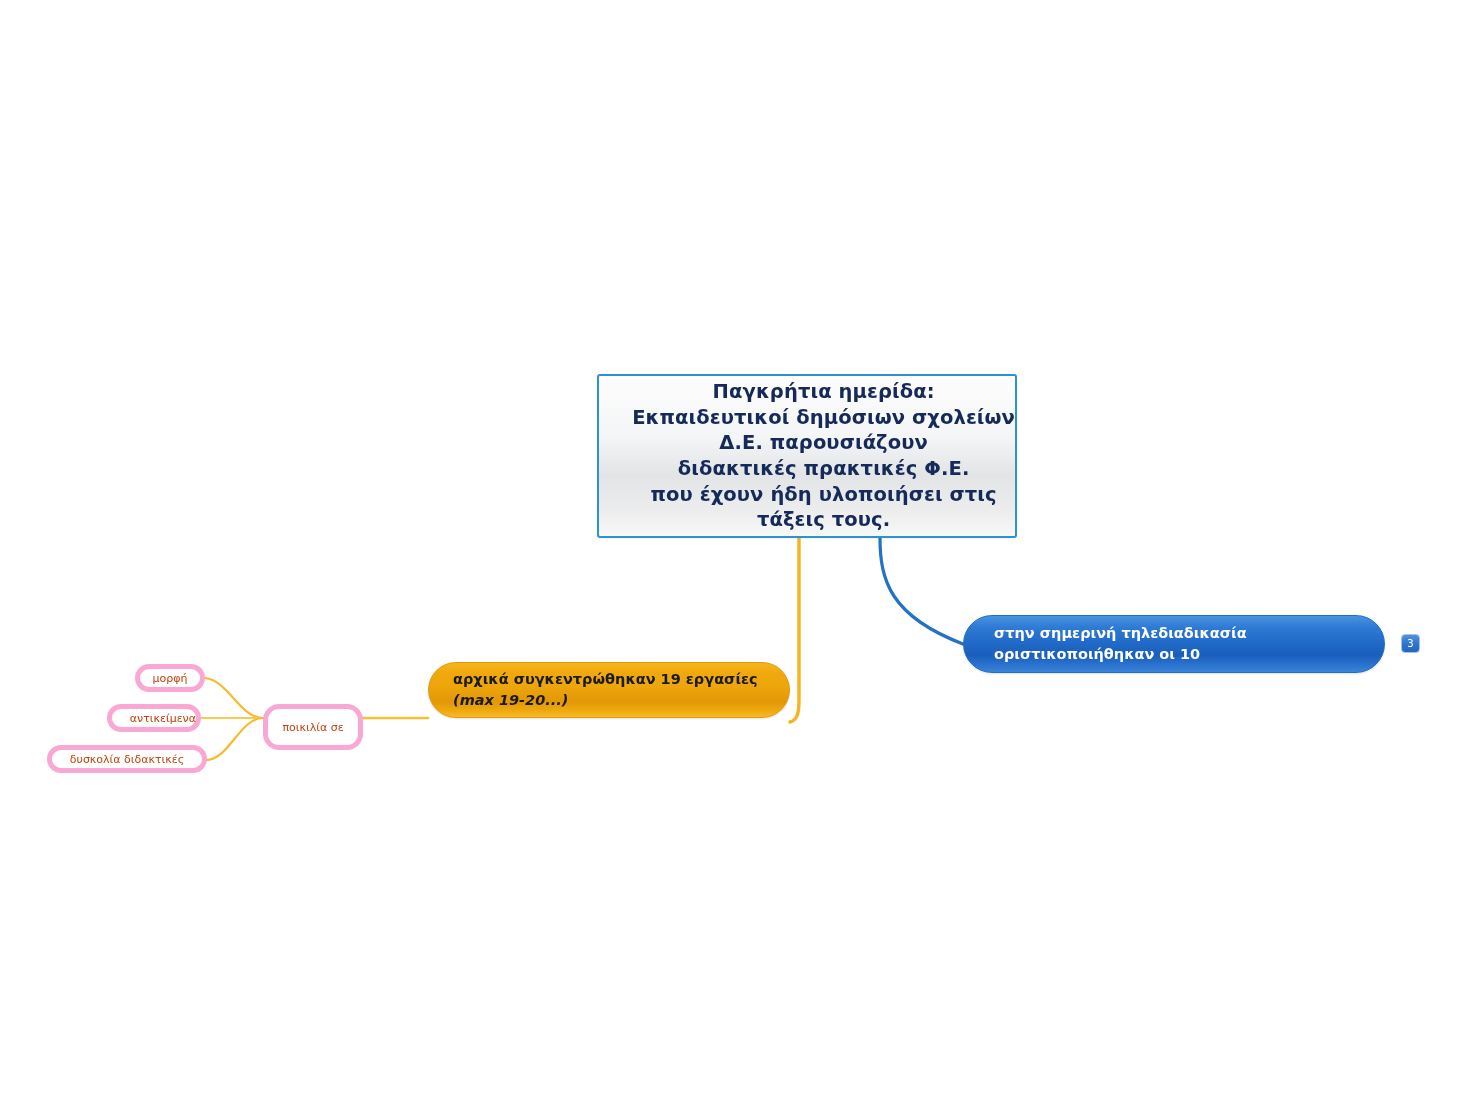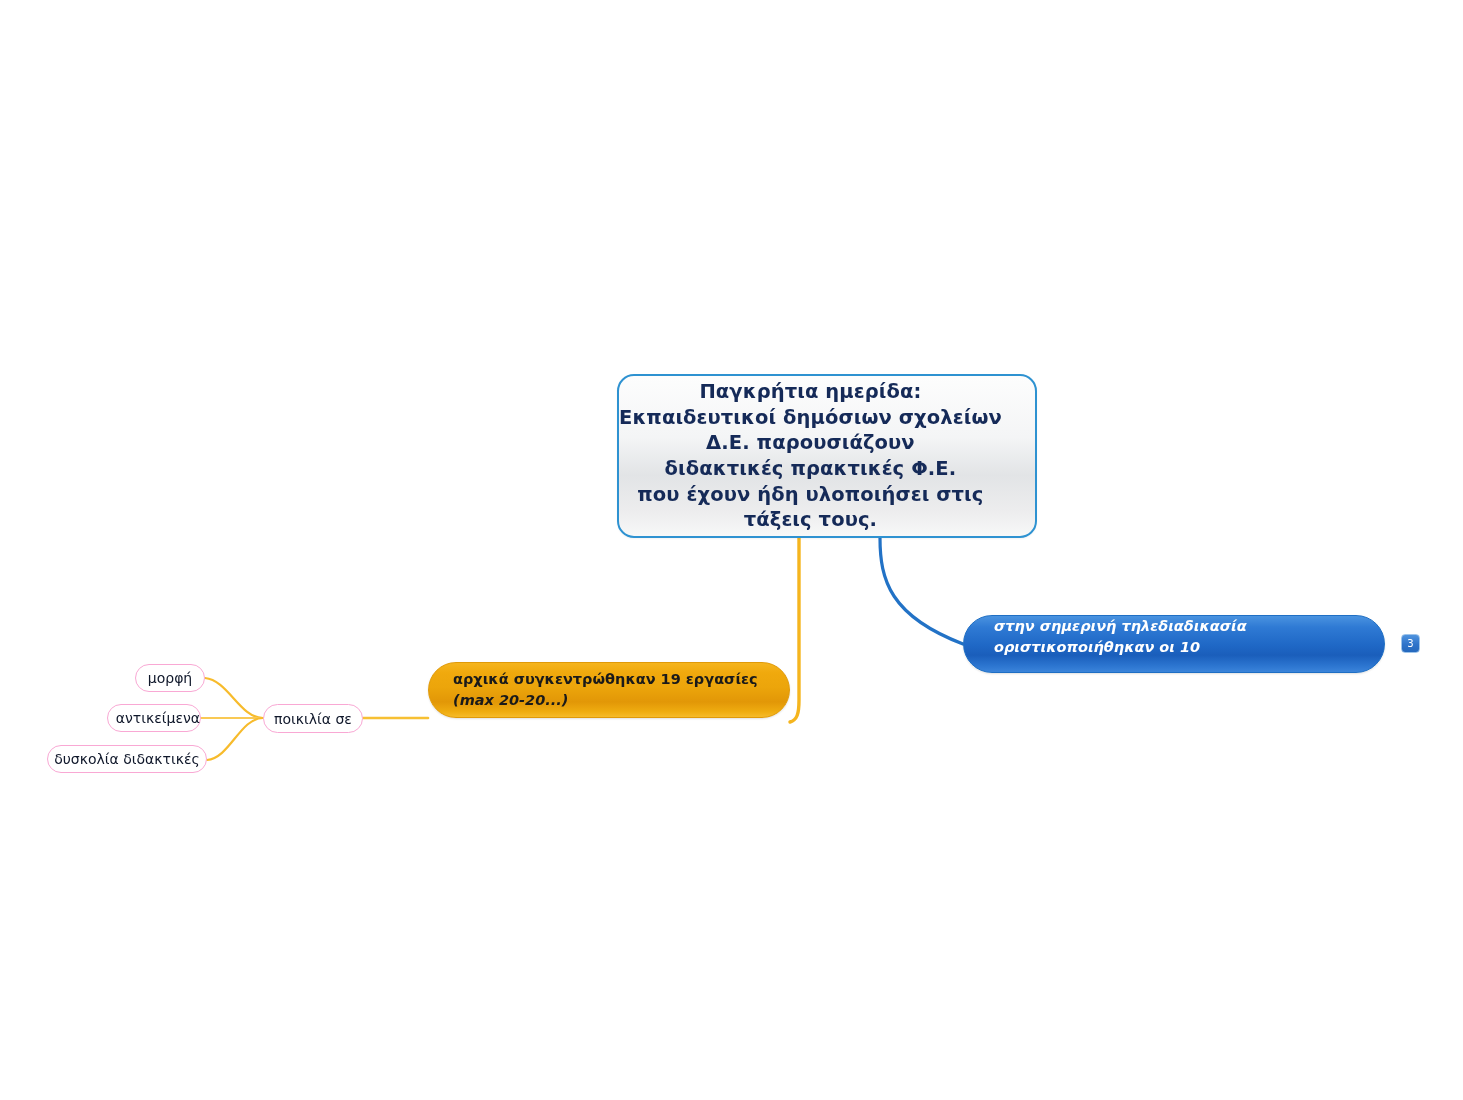--- a/index.html
+++ b/index.html
@@ -34,33 +34,32 @@
 
   
   .node-root {
     position: absolute;
     left: 597px;
     top: 374px;
     width: 420px;
     height: 164px;
     box-sizing: border-box;
     border: 2px solid #2e92d1;
-    border-radius: 17px;
+    border-radius: 3px;
     background: linear-gradient(to bottom,
                 #fdfdfd 0%,
                 #f4f5f6 38%,
                 #e2e4e6 62%,
                 #ededee 85%,
                 #f7f8f8 100%);
     display: flex;
     align-items: center;
-    justify-content: flex-start;
+    justify-content: flex-end;
     text-align: center;
     box-shadow: 0 1px 2px rgba(0,0,0,0.05);
-    margin-left: 20px;
   }
   .node-root .root-text {
     color: #152a58;
     font-size: 19.5px;
     font-weight: bold;
     line-height: 1.32;
     white-space: pre-line;
     letter-spacing: 0.1px;
   }
 
@@ -75,23 +74,23 @@
     border-radius: 29px;
     border: 1px solid #1f6fc4;
     background: linear-gradient(to bottom,
                 #4a93e0 0%,
                 #2f7ad4 20%,
                 #1f68c6 52%,
                 #1a5ebb 70%,
                 #2b74cf 88%,
                 #3b84da 100%);
     display: flex;
+    align-items: center;
     padding-left: 30px;
     box-shadow: 0 1px 2px rgba(0,0,0,0.12);
-    font-style: italic;
   }
   .node-blue .blue-text {
     color: #ffffff;
     font-size: 14.5px;
     font-weight: bold;
     line-height: 1.42;
     white-space: pre-line;
   }
 
   .badge-count {
@@ -141,31 +140,31 @@
   }
   .node-orange .orange-text .line-italic {
     font-style: italic;
   }
 
   
   .node-outline {
     position: absolute;
     box-sizing: border-box;
     background: #ffffff;
-    border: 1px solid #f9a8d4;
+    border: 5px solid #f9a8d4;
     border-radius: 16px;
     display: flex;
     align-items: center;
     justify-content: center;
-    color: #0f172a;
-    font-size: 14px;
+    color: #c2410c;
+    font-size: 11px;
     line-height: 1;
   }
 
-  #node-poikilia { left: 263px; top: 704px;  width: 100px; height: 29px; }
+  #node-poikilia { left: 263px; top: 704px;  width: 100px; height: 46px; }
   #node-morfi    { left: 135px; top: 664px;  width: 70px;  height: 28px; }
   #node-antikeimena { left: 107px; top: 704px; width: 94px; height: 28px; justify-content: flex-end; }
   #node-dyskolia { left: 47px;  top: 745px;  width: 160px; height: 28px; }
 </style>
 </head>
 <body>
 
 <div id="canvas">
 
   <svg class="connectors" viewBox="0 0 1463 1100" width="1463" height="1100">
@@ -196,21 +195,21 @@
     <div class="blue-text">στην σημερινή τηλεδιαδικασία
 οριστικοποιήθηκαν οι 10</div>
   </div>
   <div class="badge-count">
     <span>3</span>
   </div>
 
   <div class="node-orange">
     <div class="orange-text">
       <span>αρχικά συγκεντρώθηκαν 19 εργασίες</span><br>
-      <span class="line-italic">(max 20-20...)</span>
+      <span class="line-italic">(max 19-20...)</span>
     </div>
   </div>
 
   <div class="node-outline" id="node-poikilia">
     <span>ποικιλία σε</span>
   </div>
 
   <div class="node-outline" id="node-morfi">
     <span>μορφή</span>
   </div>

